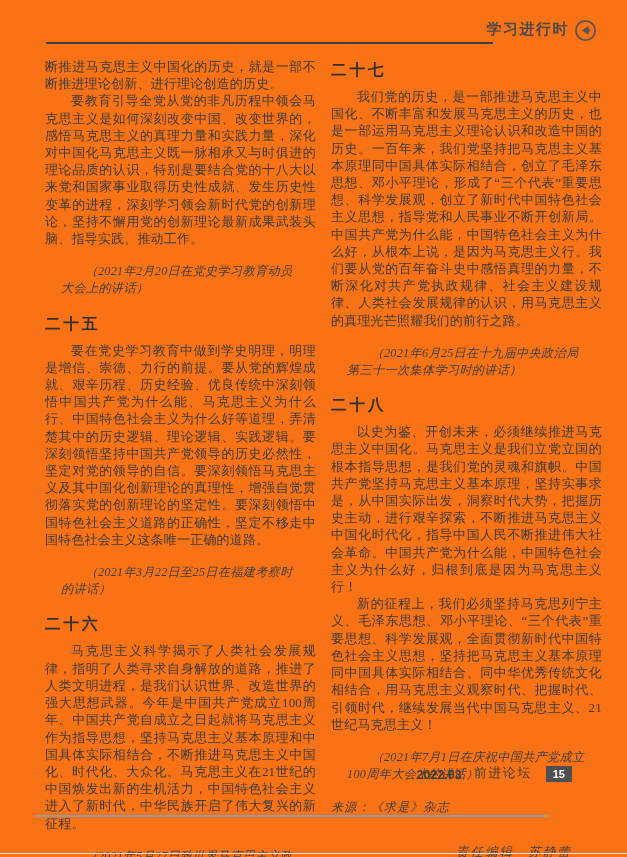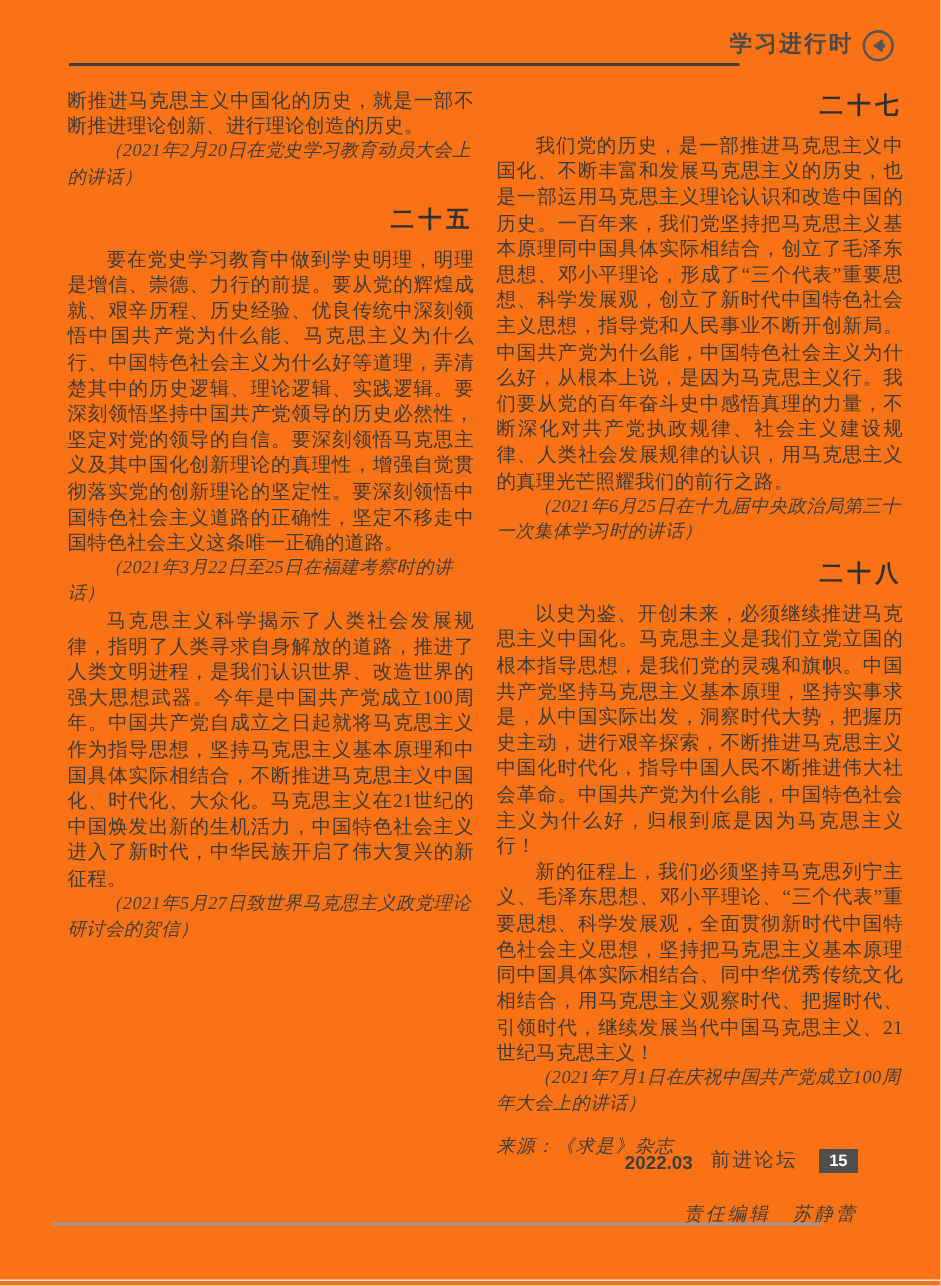--- a/index.html
+++ b/index.html
@@ -21,25 +21,25 @@
   
   .content { position:absolute; left:45px; top:58px; width:557px; display:flex; gap:15px; }
   .col { width:271px; }
 
   p.body {
     margin:0; font-size:13px; line-height:17.2px;
     text-align:justify; text-indent:2em; letter-spacing:0.2px;
   }
   p.body.noindent { text-indent:0; }
   p.citation {
-    margin:0; font-size:12.2px; line-height:17.2px; font-style:italic;
+    margin:16px; font-size:12.2px; line-height:17.2px; font-style:italic;
     text-indent:2em; letter-spacing:0.3px; color:#3e3e3e;
   }
   h2.sec {
-    margin:9px 0 7px 0; text-align:right; font-size:15.5px; font-weight:bold;
+    margin:9px 0 7px 0; text-align:left; font-size:15.5px; font-weight:bold;
     letter-spacing:3px; color:#303030;font-family:Liberation Mono, monospace;
   }
   .source-line {
     margin:12px 28px 0 0; text-align:left; font-style:italic;
     font-size:12.2px; letter-spacing:1px; color:#3e3e3e;
   }
   .editor-line {
     margin:28px 30px 0 0; text-align:right; font-style:italic;
     font-size:12.5px; letter-spacing:2px; color:#3e3e3e;
   }
@@ -72,24 +72,26 @@
       <circle cx="11.5" cy="11.5" r="9.6" fill="none" stroke="#555555" stroke-width="1.7"></circle>
       <path d="M14.6 6.9 L7.8 11.5 L14.6 16.1 Z" fill="#555555"></path>
       <rect x="12.6" y="10.3" width="3.4" height="2.4" fill="#555555"></rect>
     </svg>
   </div>
 
   <div class="content">
 
     <div class="col">
       <p class="body noindent">断推进马克思主义中国化的历史，就是一部不断推进理论创新、进行理论创造的历史。</p>
+      <p class="body">要教育引导全党从党的非凡历程中领会马克思主义是如何深刻改变中国、改变世界的，感悟马克思主义的真理力量和实践力量，深化对中国化马克思主义既一脉相承又与时俱进的理论品质的认识，特别是要结合党的十八大以来党和国家事业取得历史性成就、发生历史性变革的进程，深刻学习领会新时代党的创新理论，坚持不懈用党的创新理论最新成果武装头脑、指导实践、推动工作。</p>
       <p class="citation">（2021年2月20日在党史学习教育动员大会上的讲话）</p>
       <h2 class="sec">二十五</h2>
       <p class="body">要在党史学习教育中做到学史明理，明理是增信、崇德、力行的前提。要从党的辉煌成就、艰辛历程、历史经验、优良传统中深刻领悟中国共产党为什么能、马克思主义为什么行、中国特色社会主义为什么好等道理，弄清楚其中的历史逻辑、理论逻辑、实践逻辑。要深刻领悟坚持中国共产党领导的历史必然性，坚定对党的领导的自信。要深刻领悟马克思主义及其中国化创新理论的真理性，增强自觉贯彻落实党的创新理论的坚定性。要深刻领悟中国特色社会主义道路的正确性，坚定不移走中国特色社会主义这条唯一正确的道路。</p>
       <p class="citation">（2021年3月22日至25日在福建考察时的讲话）</p>
+      <h2 class="sec">二十六</h2>
       <p class="body">马克思主义科学揭示了人类社会发展规律，指明了人类寻求自身解放的道路，推进了人类文明进程，是我们认识世界、改造世界的强大思想武器。今年是中国共产党成立100周年。中国共产党自成立之日起就将马克思主义作为指导思想，坚持马克思主义基本原理和中国具体实际相结合，不断推进马克思主义中国化、时代化、大众化。马克思主义在21世纪的中国焕发出新的生机活力，中国特色社会主义进入了新时代，中华民族开启了伟大复兴的新征程。</p>
       <p class="citation">（2021年5月27日致世界马克思主义政党理论研讨会的贺信）</p>
     </div>
 
     <div class="col">
       <h2 class="sec" style="margin-top:2px;">二十七</h2>
       <p class="body">我们党的历史，是一部推进马克思主义中国化、不断丰富和发展马克思主义的历史，也是一部运用马克思主义理论认识和改造中国的历史。一百年来，我们党坚持把马克思主义基本原理同中国具体实际相结合，创立了毛泽东思想、邓小平理论，形成了“三个代表”重要思想、科学发展观，创立了新时代中国特色社会主义思想，指导党和人民事业不断开创新局。中国共产党为什么能，中国特色社会主义为什么好，从根本上说，是因为马克思主义行。我们要从党的百年奋斗史中感悟真理的力量，不断深化对共产党执政规律、社会主义建设规律、人类社会发展规律的认识，用马克思主义的真理光芒照耀我们的前行之路。</p>
       <p class="citation">（2021年6月25日在十九届中央政治局第三十一次集体学习时的讲话）</p>
       <h2 class="sec">二十八</h2>
       <p class="body">以史为鉴、开创未来，必须继续推进马克思主义中国化。马克思主义是我们立党立国的根本指导思想，是我们党的灵魂和旗帜。中国共产党坚持马克思主义基本原理，坚持实事求是，从中国实际出发，洞察时代大势，把握历史主动，进行艰辛探索，不断推进马克思主义中国化时代化，指导中国人民不断推进伟大社会革命。中国共产党为什么能，中国特色社会主义为什么好，归根到底是因为马克思主义行！</p>

